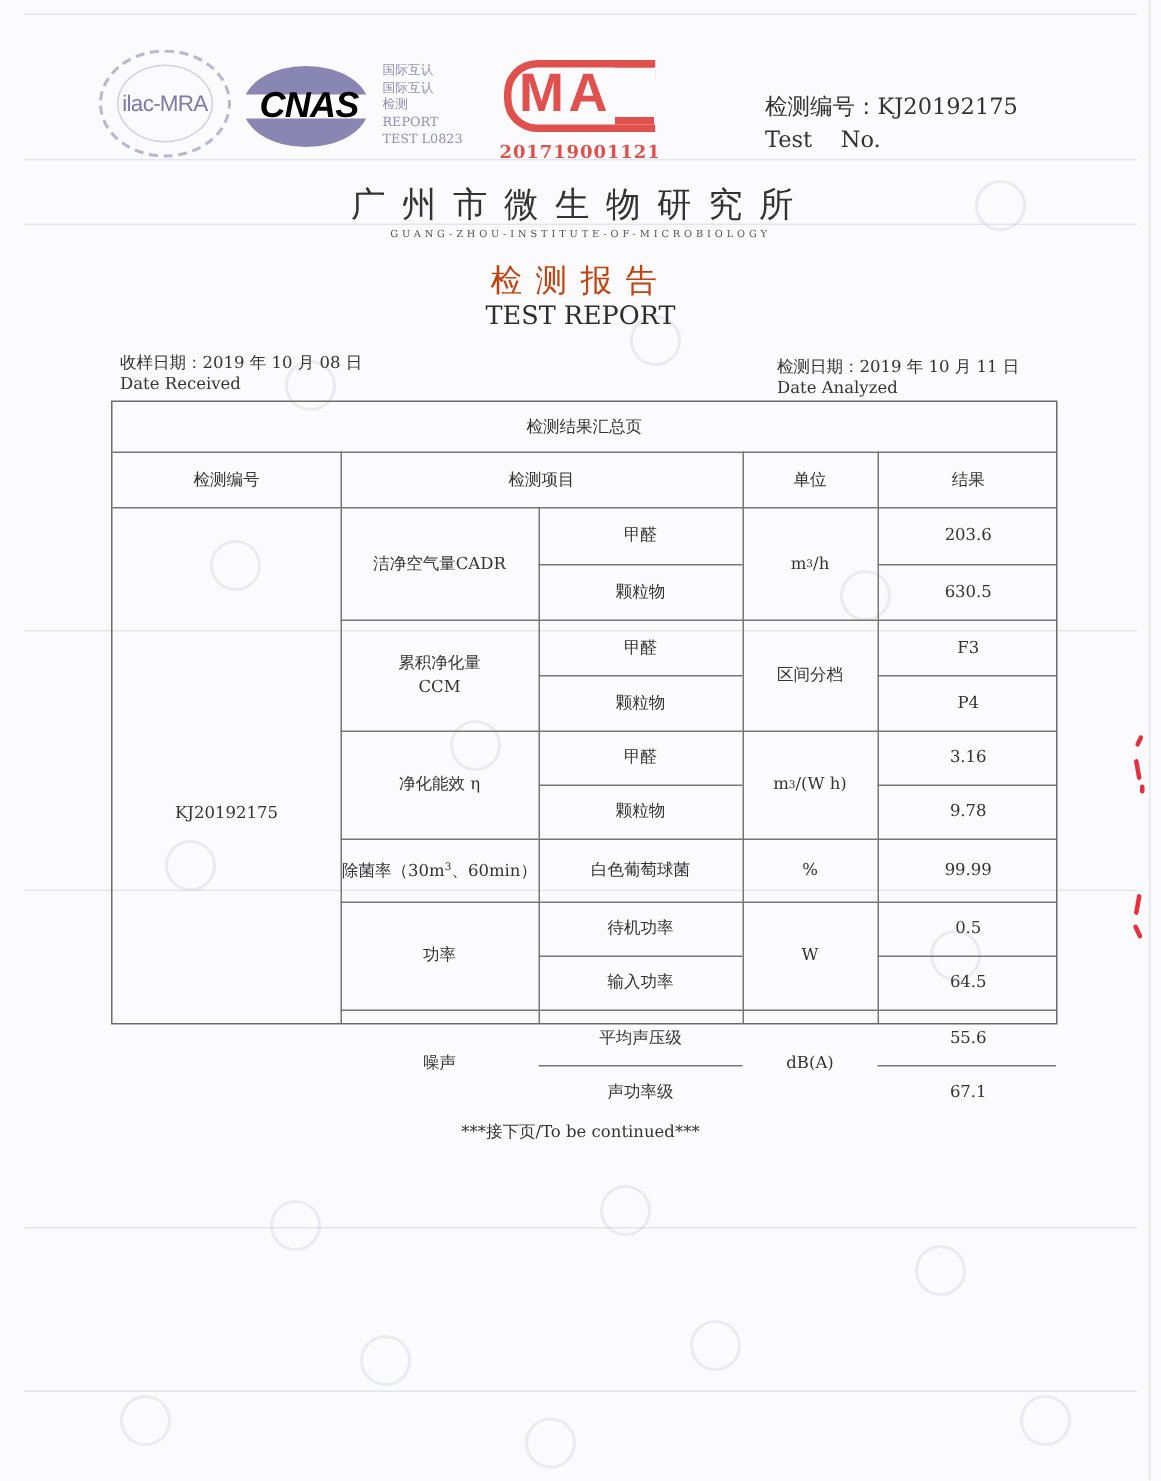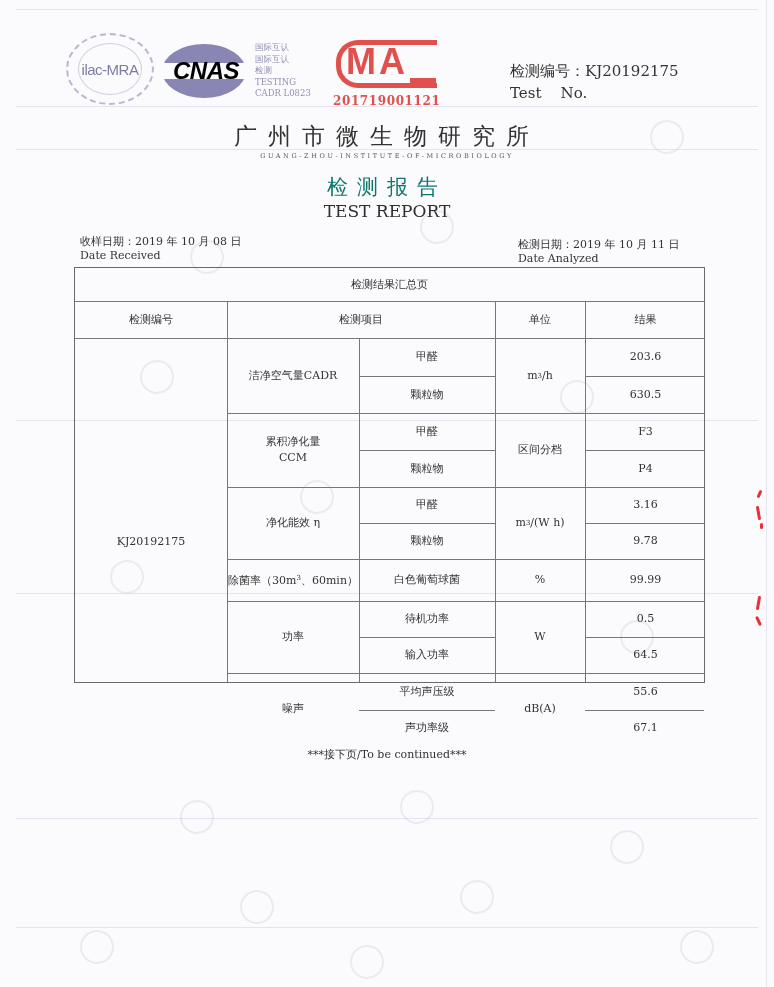--- a/index.html
+++ b/index.html
@@ -35,21 +35,21 @@
           font-weight:bold; font-size:36px; color:#e0504c; letter-spacing:3px; line-height:48px; }
   .cma-top { left:410px; top:40px; width:26px; height:5px; background:#e0504c; }
   .cma-bot { left:410px; top:78px; width:26px; height:5px; background:#e0504c; }
   .cma-num { left:333px; top:94px; font-size:12px; color:#e0504c; font-weight:bold; letter-spacing:0.6px; }
 
   .testno { left:510px; top:60px; font-size:15px; color:#333; line-height:22px; }
   .testno .en { font-size:15px; }
 
   .inst-cn { left:0; width:774px; top:121px; text-align:center; font-size:23px; letter-spacing:11px; color:#333; }
   .inst-en { left:0; width:774px; top:152px; text-align:center; font-size:6.5px; letter-spacing:2.6px; color:#555; }
-  .title-cn { left:0; width:774px; top:173px; text-align:center; font-size:21px; letter-spacing:9px; color:#0f766e; }
+  .title-cn { left:0; width:774px; top:173px; text-align:center; font-size:21px; letter-spacing:9px; color:#c2410c; }
   .title-en { left:0; width:774px; top:201px; text-align:center; font-size:17px; color:#2e2e2e; }
 
   .date-l { left:80px; top:235px; font-size:11px; line-height:14px; color:#333; }
   .date-r { left:518px; top:238px; font-size:11px; line-height:14px; color:#333; }
 
   
   .tbl { position:absolute; left:74px; top:267px; width:631px; height:416px; border:1.5px solid #6a6a6a; box-sizing:border-box; }
   .hl { position:absolute; height:1px; background:#777; }
   .vl { position:absolute; width:1px; background:#777; }
   .cell { position:absolute; display:flex; align-items:center; justify-content:center; text-align:center;
@@ -98,22 +98,22 @@
   <div class="abs cnas">
     <div class="cnas-ring"></div>
     <div class="cnas-gap"></div>
     <div class="cnas-text">CNAS</div>
   </div>
 
   <div class="abs cnas-small">
     <div>国际互认</div>
     <div>国际互认</div>
     <div>检测</div>
-    <div>TESTING</div>
-    <div>CADR L0823</div>
+    <div>REPORT</div>
+    <div>TEST L0823</div>
   </div>
 
   <div class="abs cma-box"></div>
   <div class="abs cma-top"></div>
   <div class="abs cma-bot"></div>
   <div class="abs cma-text">MA</div>
   <div class="abs cma-num">201719001121</div>
 
   <div class="abs testno">
     <div>

